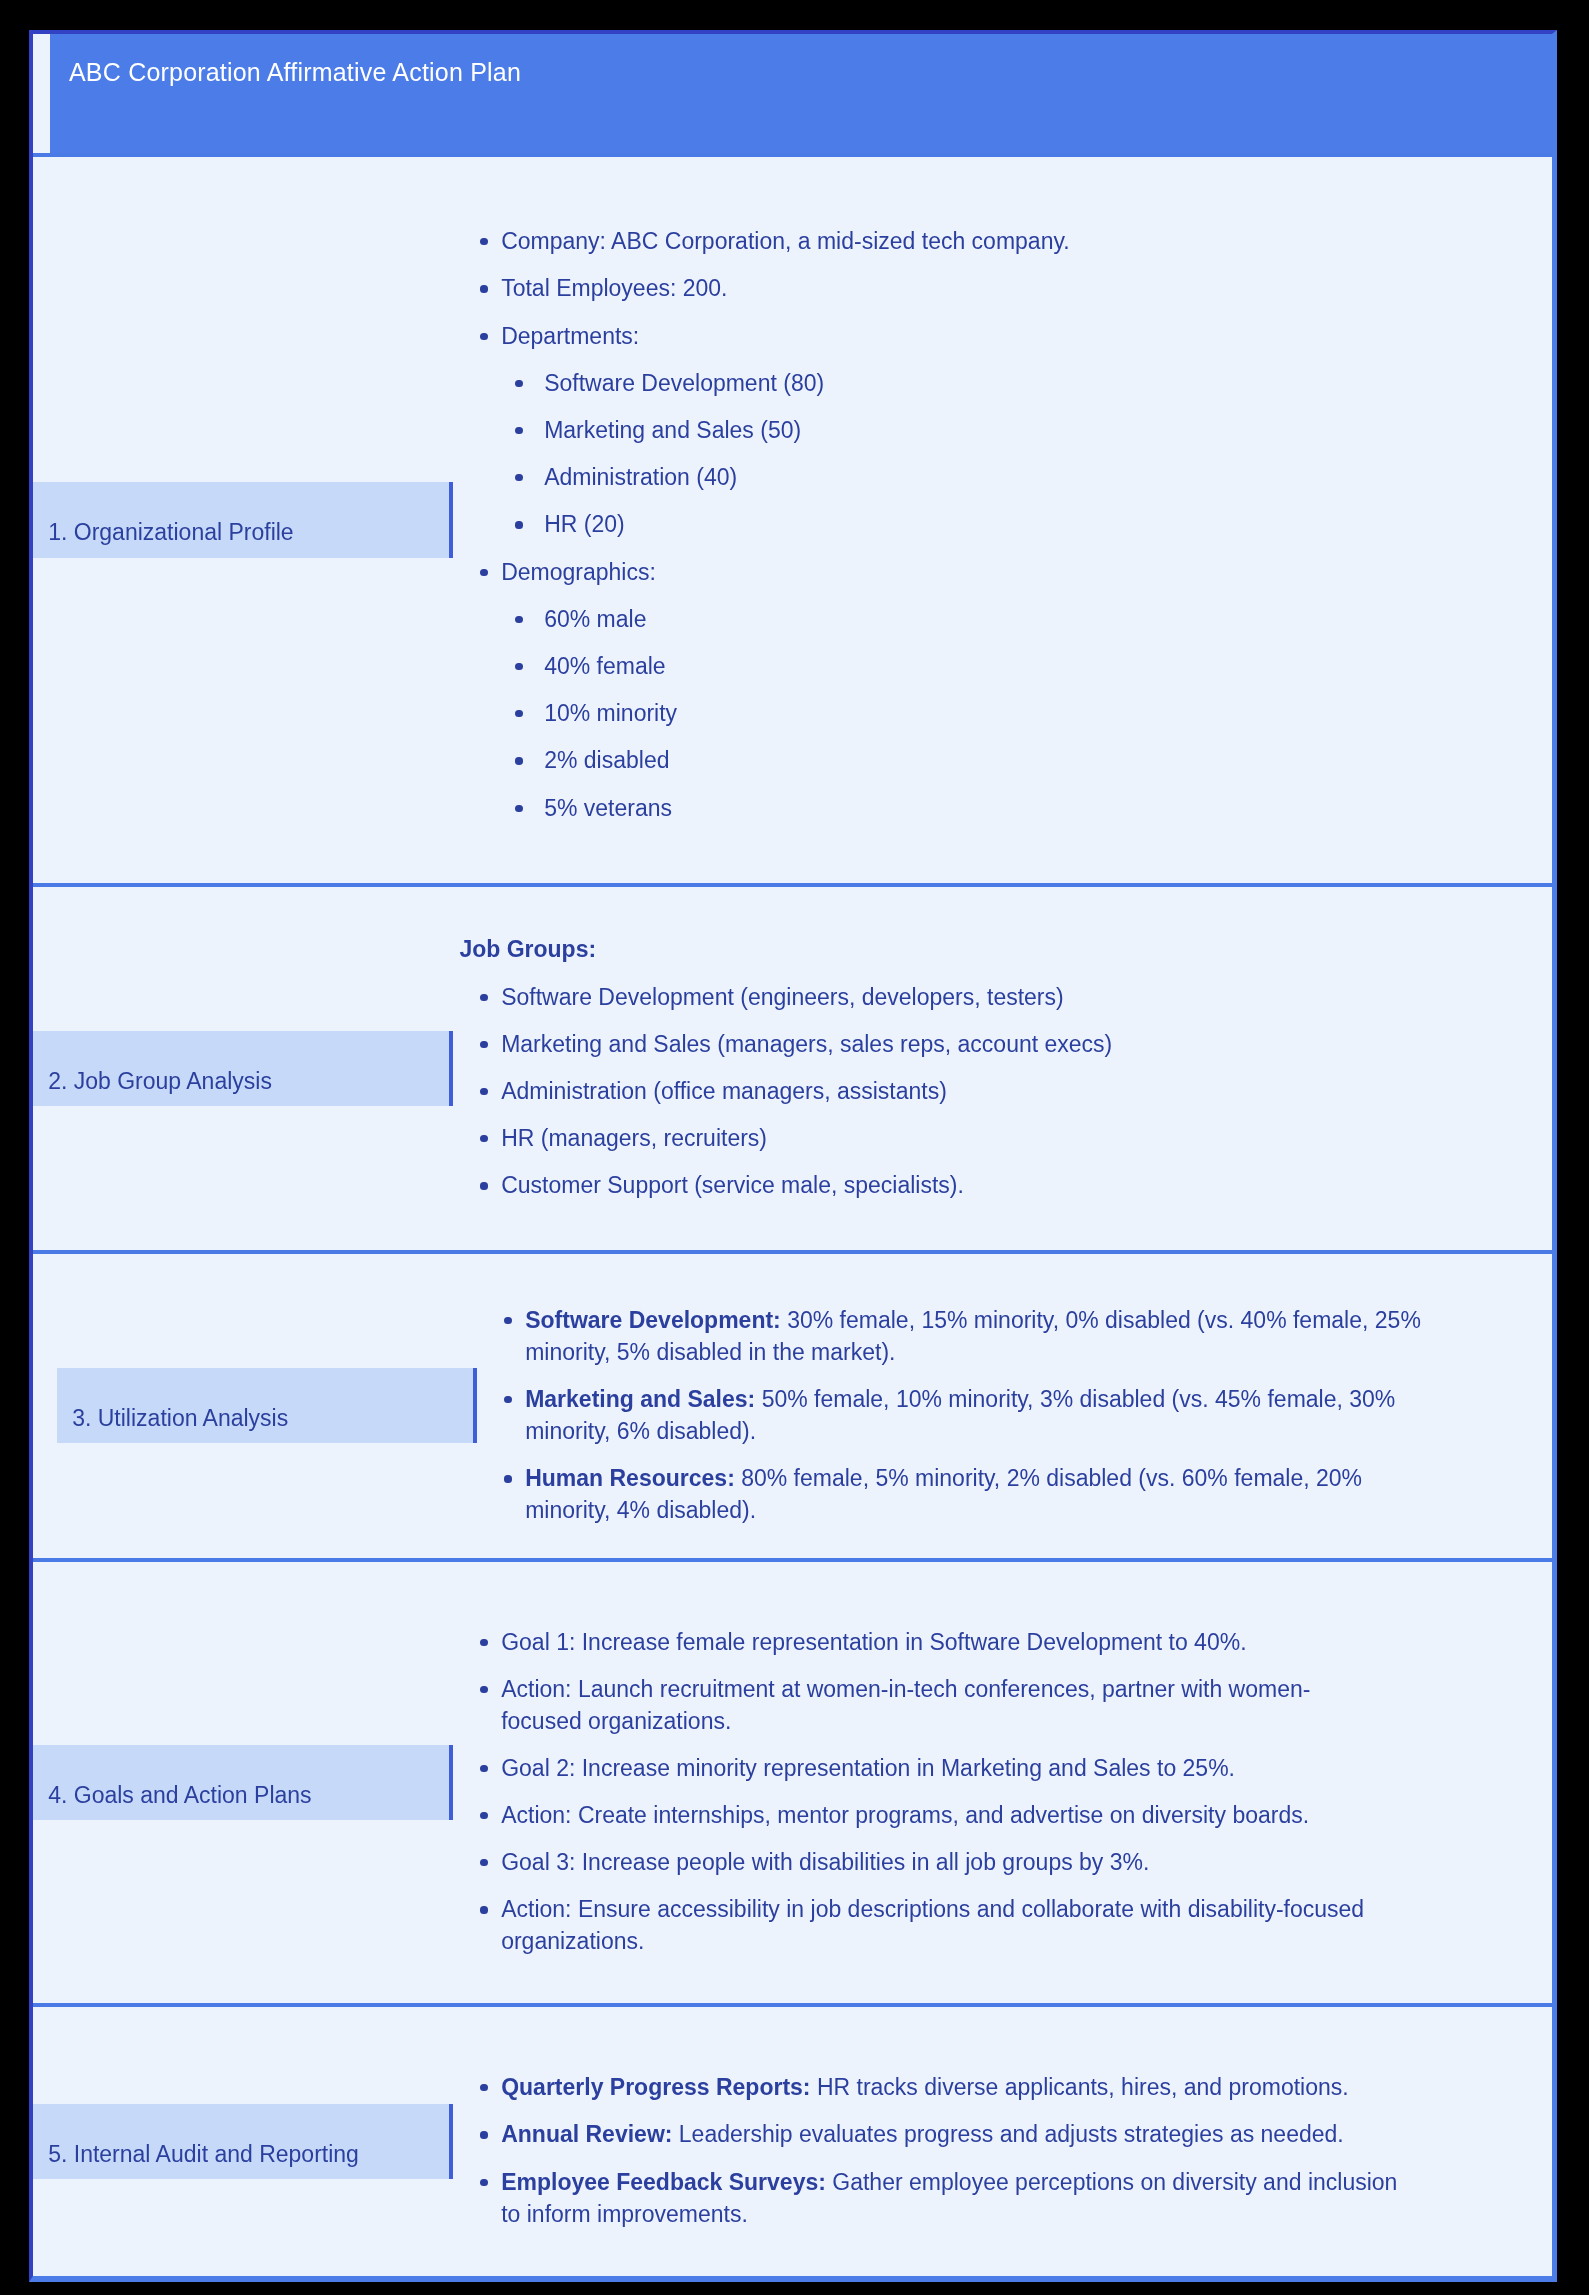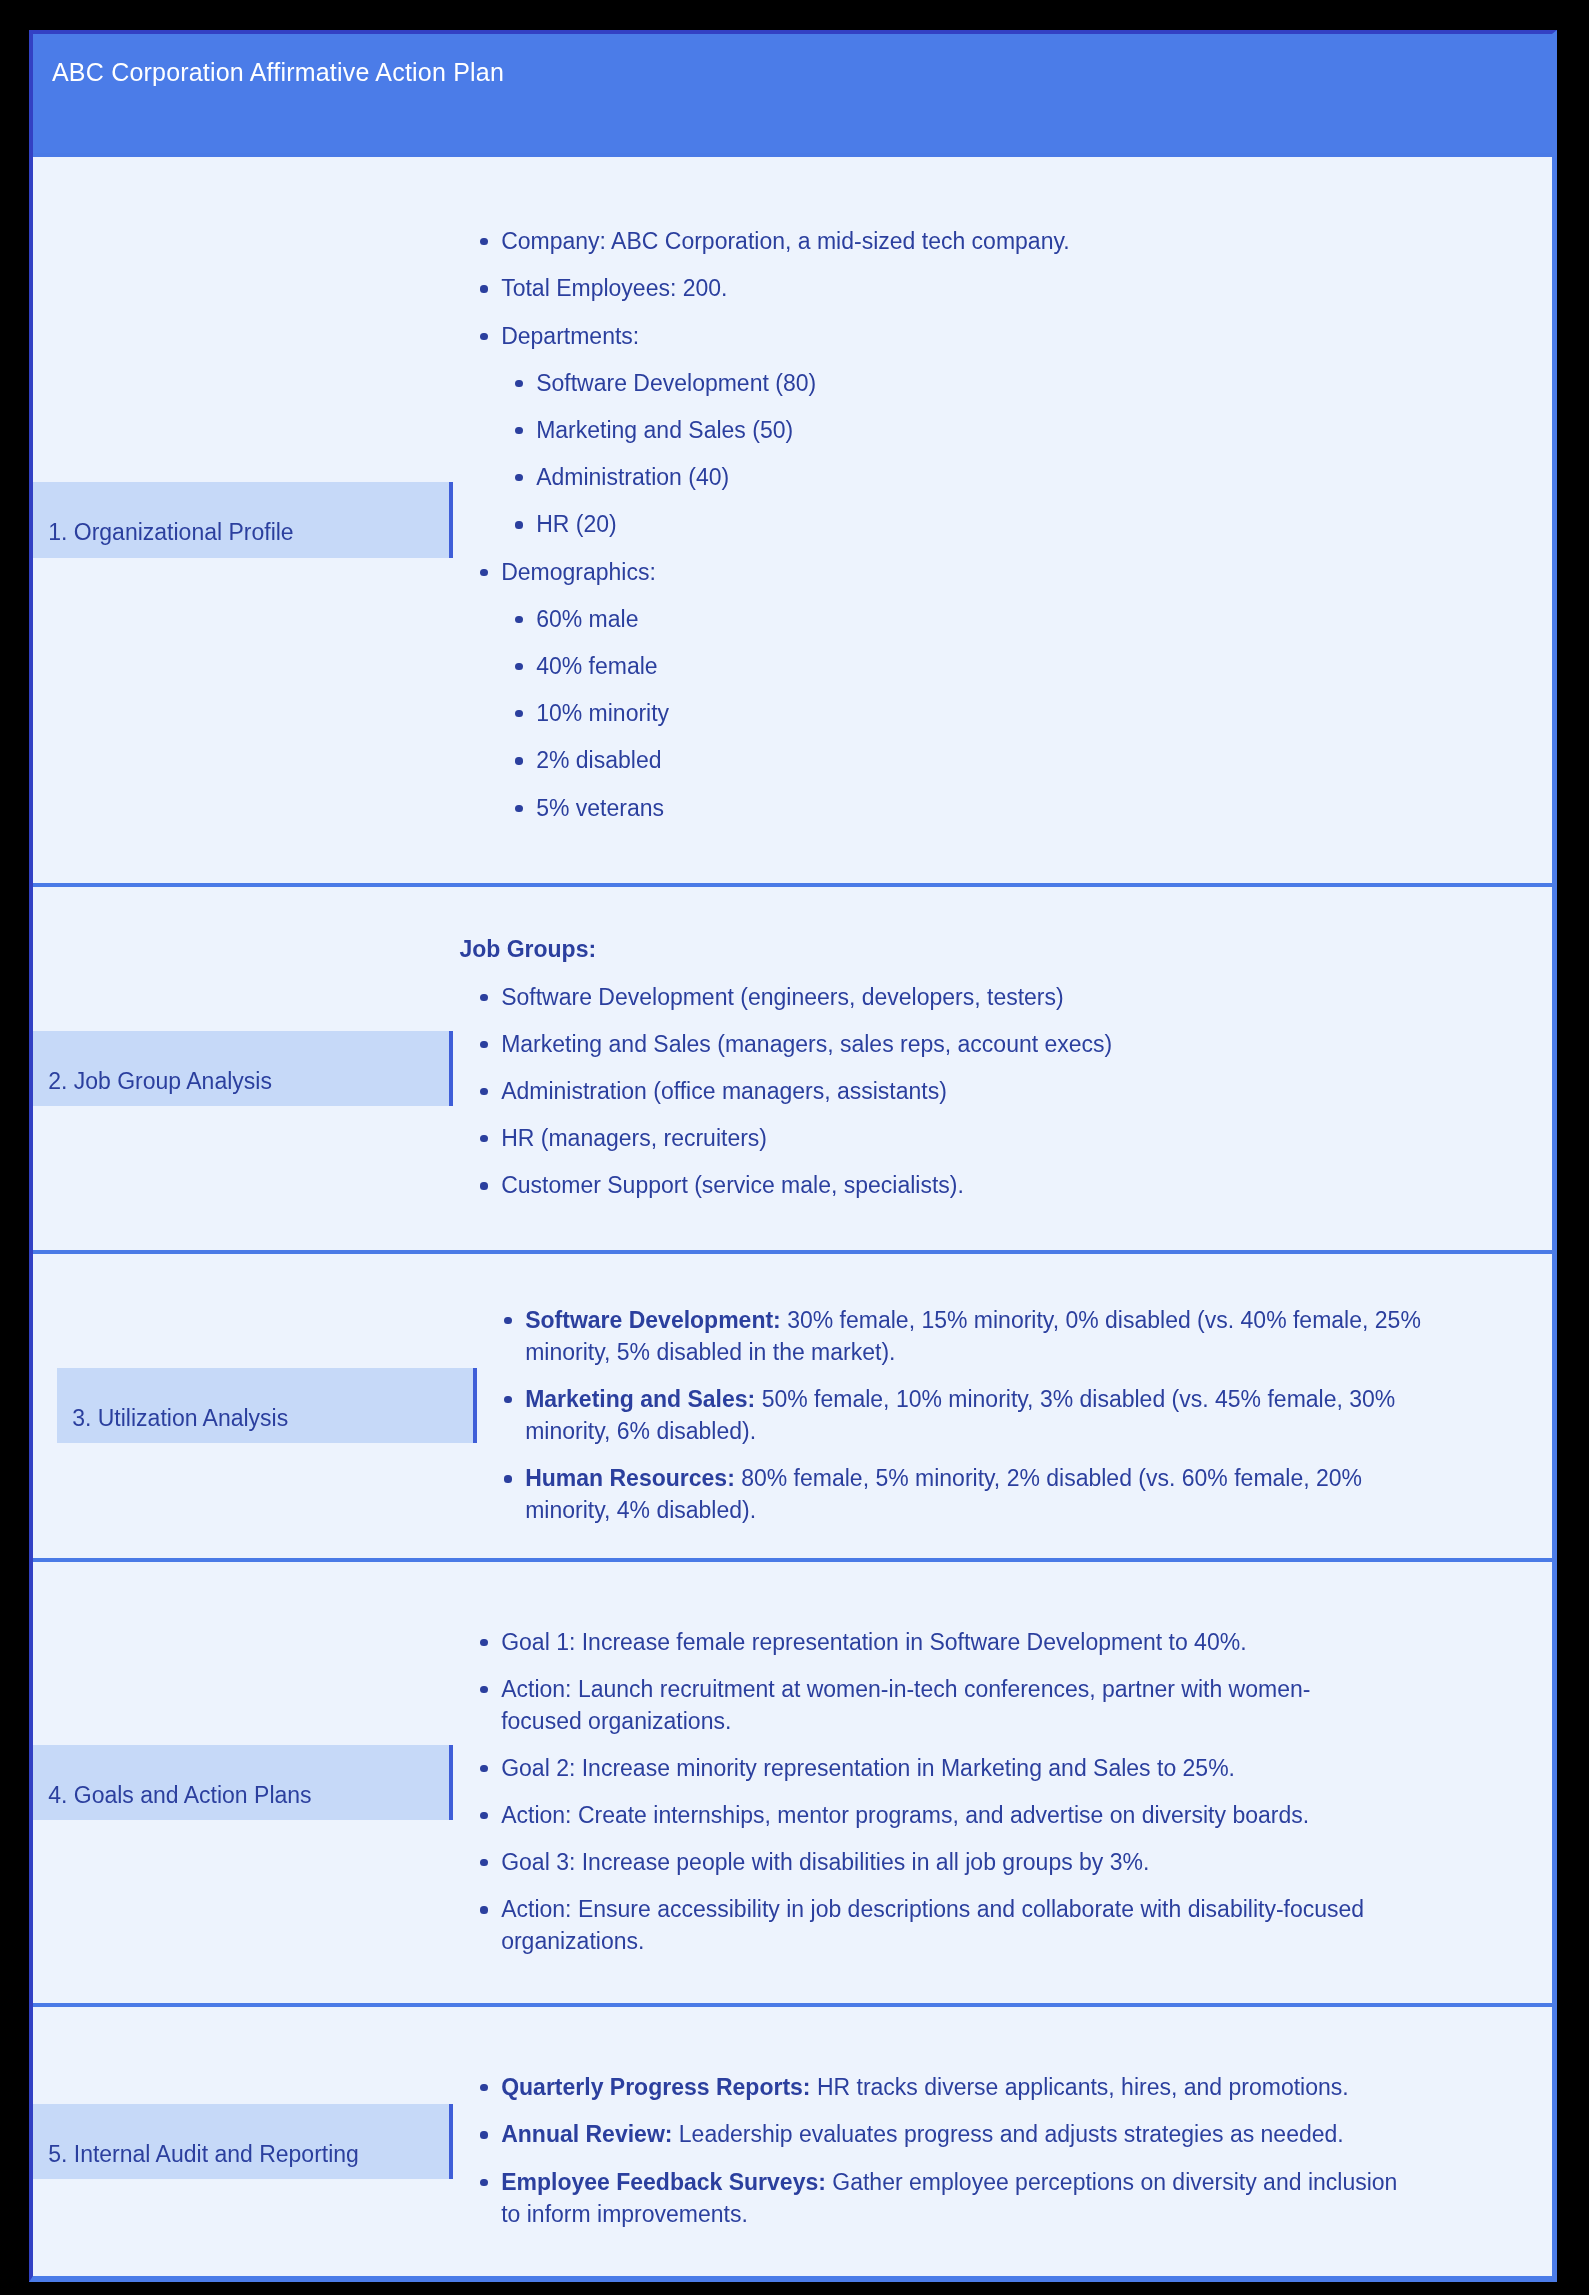--- a/index.html
+++ b/index.html
@@ -18,20 +18,21 @@
     border-style:solid;
     border-width:4.8px 5.6px 6.4px 4.8px;
     border-color:var(--border-dark) var(--border-light) var(--border-light) var(--border-dark);
     background:var(--content-bg);
   }
   .hdr{
     height:119px;
     background:var(--header-bg);
     box-sizing:border-box;
     padding:24px 24px 0 19px;
+    margin-left:17px;
   }
   .hdr span{
     color:var(--header-text);
     font-size:25px;
     font-weight:400;
     letter-spacing:0.2px;
   }
   .row{
     display:flex;
     border-top:4px solid var(--divider-h);
@@ -68,21 +69,21 @@
   .row-4{min-height:269px;}
   .heading{
     margin:0 0 15.2px 0;
     font-weight:bold;
   }
   .bullet{
     display:flex;
     margin:0 0 15.2px 0;
     padding-left:21px;
   }
-  .bullet.lvl2{padding-left:56px;}
+  .bullet.lvl2{padding-left:56px;gap:8px;}
   .dot{
     flex:0 0 7.2px;
     width:7.2px;height:7.2px;
     border-radius:50%;
     background:var(--text);
     margin:13px 13.6px 0 0;
   }
   .txt{
     white-space:pre-line;
     max-width:1051px;

